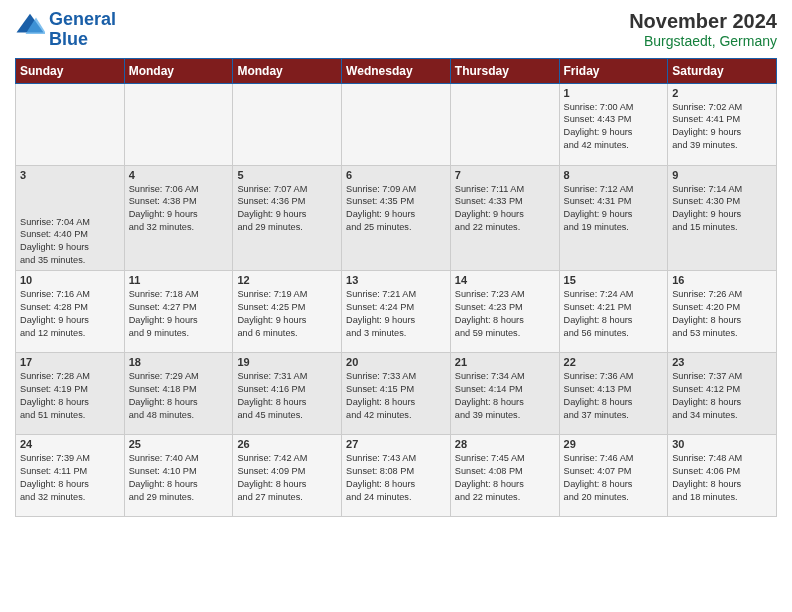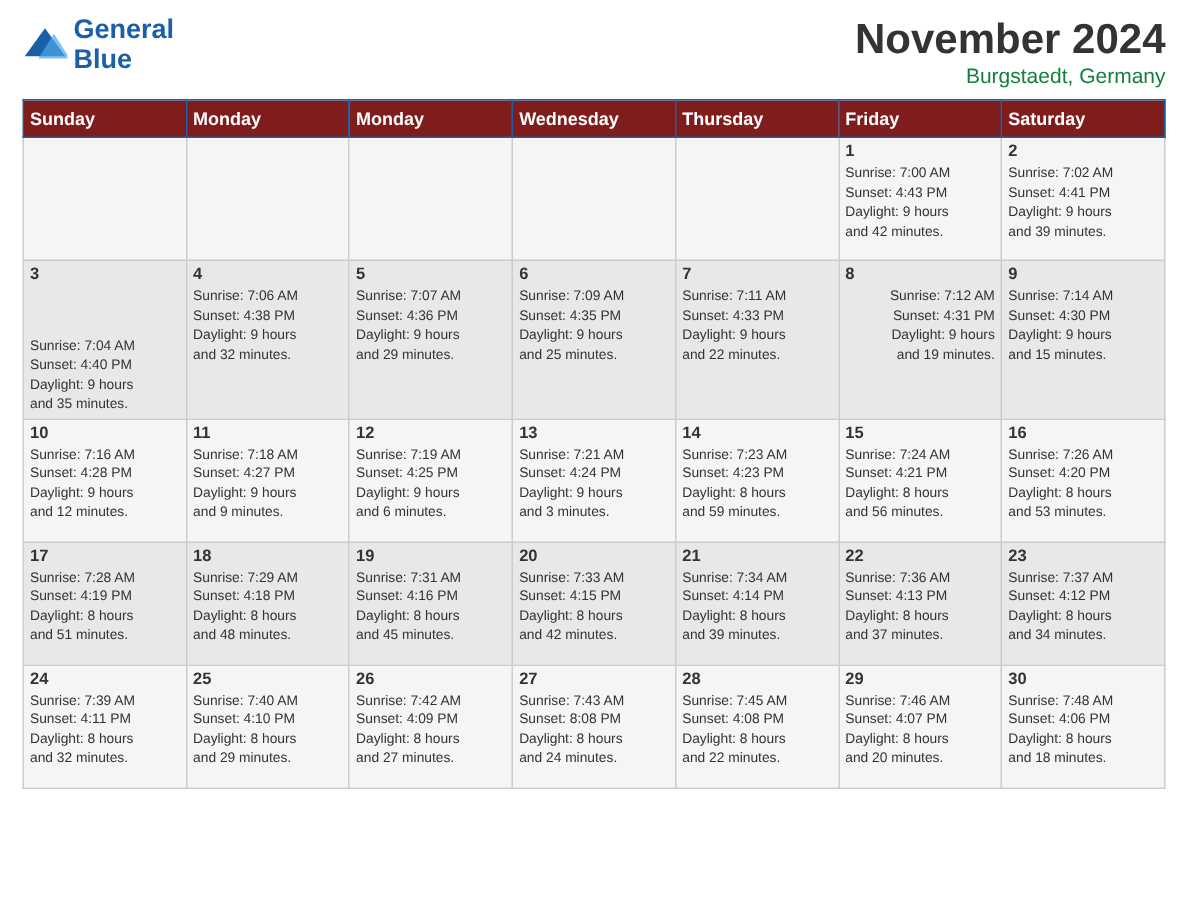--- a/index.html
+++ b/index.html
@@ -15,38 +15,37 @@
       padding: 10px 15px;
     }
     .header {
       display: flex;
       justify-content: space-between;
       align-items: flex-start;
       margin-bottom: 8px;
     }
     .logo {
       display: flex;
-      align-items: center;
     }
     .logo-text {
       font-size: 18px;
       font-weight: bold;
       color: #1a5fa8;
       line-height: 1.1;
     }
     .logo-icon {
       width: 30px;
       height: 30px;
       margin-right: 4px;
     }
     .title-block {
       text-align: right;
     }
     .month-title {
-      font-size: 28px;
+      font-size: 20px;
       font-weight: bold;
       color: #333;
     }
     .location {
       font-size: 14px;
       color: #15803d;
     }
     table {
       width: 100%;
       border-collapse: collapse;
@@ -175,21 +174,21 @@
           </td>
           <td>
             <span class="day-number">7</span>
             <div class="day-info" style="white-space: pre-line;">Sunrise: 7:11 AM
 Sunset: 4:33 PM
 Daylight: 9 hours
 and 22 minutes.</div>
           </td>
           <td>
             <span class="day-number">8</span>
-            <div class="day-info" style="white-space: pre-line; text-align: right;">Sunrise: 7:12 AM
+            <div class="day-info" style="white-space: pre-line;">Sunrise: 7:12 AM
 Sunset: 4:31 PM
 Daylight: 9 hours
 and 19 minutes.</div>
           </td>
           <td>
             <span class="day-number">9</span>
             <div class="day-info" style="white-space: pre-line;">Sunrise: 7:14 AM
 Sunset: 4:30 PM
 Daylight: 9 hours
 and 15 minutes.</div>

